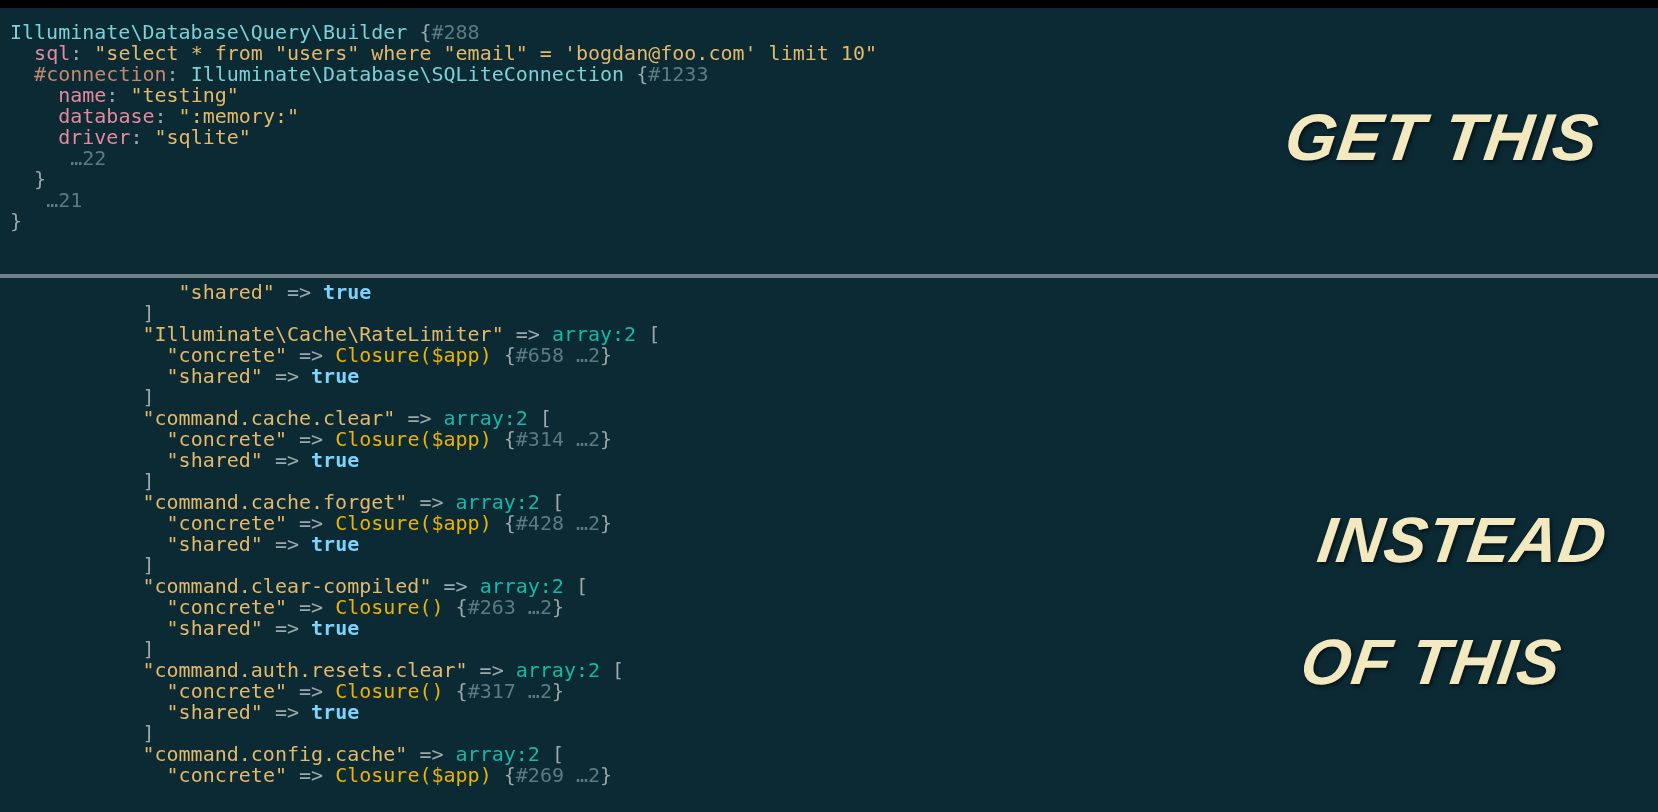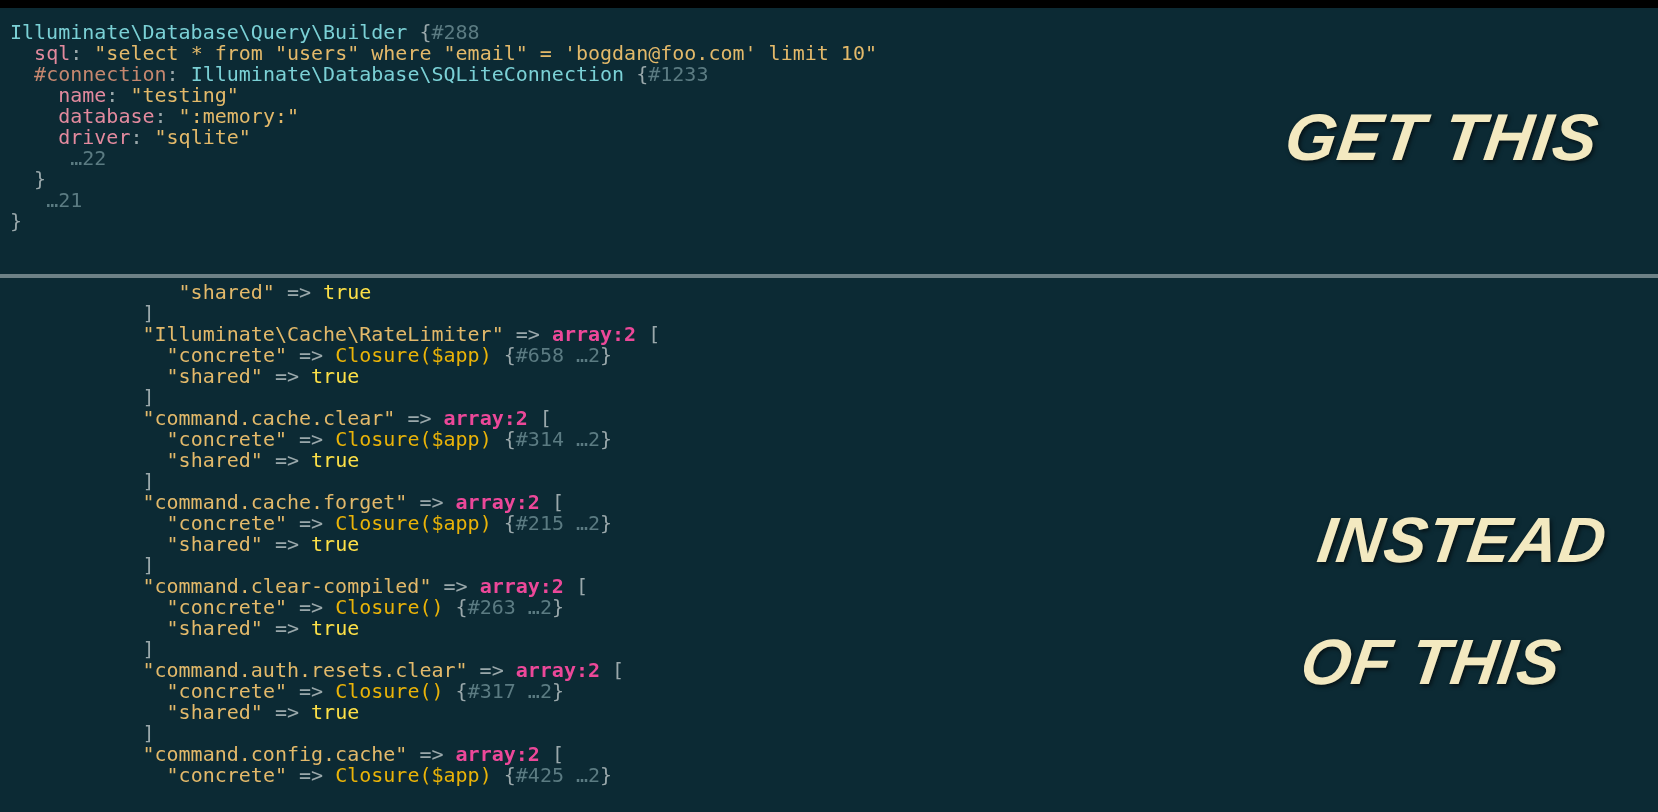--- a/index.html
+++ b/index.html
@@ -61,23 +61,23 @@
     line-height: 1.9;
   }
   
   .t-class   { color: #7bd1d6; }
   .t-note    { color: #5b7b82; }
   .t-key     { color: #e38a9e; }
   .t-string  { color: #e3b96a; }
   .t-punc    { color: #9aa8ab; }
   .t-keymute { color: #c5876f; }
   .t-arrow   { color: #9aa8ab; }
-  .t-bool    { color: #fde047; font-weight: 400; }
+  .t-bool    { color: #7dd3fc; font-weight: 700; }
   .t-closure { color: #eab308; }
-  .t-arrtype { color: #ec4899; font-weight: bold; }
+  .t-arrtype { color: #14b8a6; }
   pre.code {
     white-space: pre;
     font-family: inherit;
     font-size: inherit;
     line-height: inherit;
   }
 </style>
 </head>
 <body>
 
@@ -103,32 +103,32 @@
            <span class="t-punc">]</span>
            <span class="t-string">"Illuminate\Cache\RateLimiter"</span> <span class="t-arrow">=&gt;</span> <span class="t-arrtype">array:2</span> <span class="t-punc">[</span>
              <span class="t-string">"concrete"</span> <span class="t-arrow">=&gt;</span> <span class="t-closure">Closure($app)</span> <span class="t-punc">{</span><span class="t-note">#658</span> <span class="t-note">…2</span><span class="t-punc">}</span>
              <span class="t-string">"shared"</span> <span class="t-arrow">=&gt;</span> <span class="t-bool">true</span>
            <span class="t-punc">]</span>
            <span class="t-string">"command.cache.clear"</span> <span class="t-arrow">=&gt;</span> <span class="t-arrtype">array:2</span> <span class="t-punc">[</span>
              <span class="t-string">"concrete"</span> <span class="t-arrow">=&gt;</span> <span class="t-closure">Closure($app)</span> <span class="t-punc">{</span><span class="t-note">#314</span> <span class="t-note">…2</span><span class="t-punc">}</span>
              <span class="t-string">"shared"</span> <span class="t-arrow">=&gt;</span> <span class="t-bool">true</span>
            <span class="t-punc">]</span>
            <span class="t-string">"command.cache.forget"</span> <span class="t-arrow">=&gt;</span> <span class="t-arrtype">array:2</span> <span class="t-punc">[</span>
-             <span class="t-string">"concrete"</span> <span class="t-arrow">=&gt;</span> <span class="t-closure">Closure($app)</span> <span class="t-punc">{</span><span class="t-note">#215</span> <span class="t-note">…2</span><span class="t-punc">}</span>
+             <span class="t-string">"concrete"</span> <span class="t-arrow">=&gt;</span> <span class="t-closure">Closure($app)</span> <span class="t-punc">{</span><span class="t-note">#428</span> <span class="t-note">…2</span><span class="t-punc">}</span>
              <span class="t-string">"shared"</span> <span class="t-arrow">=&gt;</span> <span class="t-bool">true</span>
            <span class="t-punc">]</span>
            <span class="t-string">"command.clear-compiled"</span> <span class="t-arrow">=&gt;</span> <span class="t-arrtype">array:2</span> <span class="t-punc">[</span>
              <span class="t-string">"concrete"</span> <span class="t-arrow">=&gt;</span> <span class="t-closure">Closure()</span> <span class="t-punc">{</span><span class="t-note">#263</span> <span class="t-note">…2</span><span class="t-punc">}</span>
              <span class="t-string">"shared"</span> <span class="t-arrow">=&gt;</span> <span class="t-bool">true</span>
            <span class="t-punc">]</span>
            <span class="t-string">"command.auth.resets.clear"</span> <span class="t-arrow">=&gt;</span> <span class="t-arrtype">array:2</span> <span class="t-punc">[</span>
              <span class="t-string">"concrete"</span> <span class="t-arrow">=&gt;</span> <span class="t-closure">Closure()</span> <span class="t-punc">{</span><span class="t-note">#317</span> <span class="t-note">…2</span><span class="t-punc">}</span>
              <span class="t-string">"shared"</span> <span class="t-arrow">=&gt;</span> <span class="t-bool">true</span>
            <span class="t-punc">]</span>
            <span class="t-string">"command.config.cache"</span> <span class="t-arrow">=&gt;</span> <span class="t-arrtype">array:2</span> <span class="t-punc">[</span>
-             <span class="t-string">"concrete"</span> <span class="t-arrow">=&gt;</span> <span class="t-closure">Closure($app)</span> <span class="t-punc">{</span><span class="t-note">#425</span> <span class="t-note">…2</span><span class="t-punc">}</span></pre>
+             <span class="t-string">"concrete"</span> <span class="t-arrow">=&gt;</span> <span class="t-closure">Closure($app)</span> <span class="t-punc">{</span><span class="t-note">#269</span> <span class="t-note">…2</span><span class="t-punc">}</span></pre>
 </div>
 
 <div class="caption caption-top">GET THIS</div>
 <div class="caption caption-bottom">
   <span>INSTEAD</span><br>
   <span>OF THIS</span>
 </div>
 
 </body></html>

